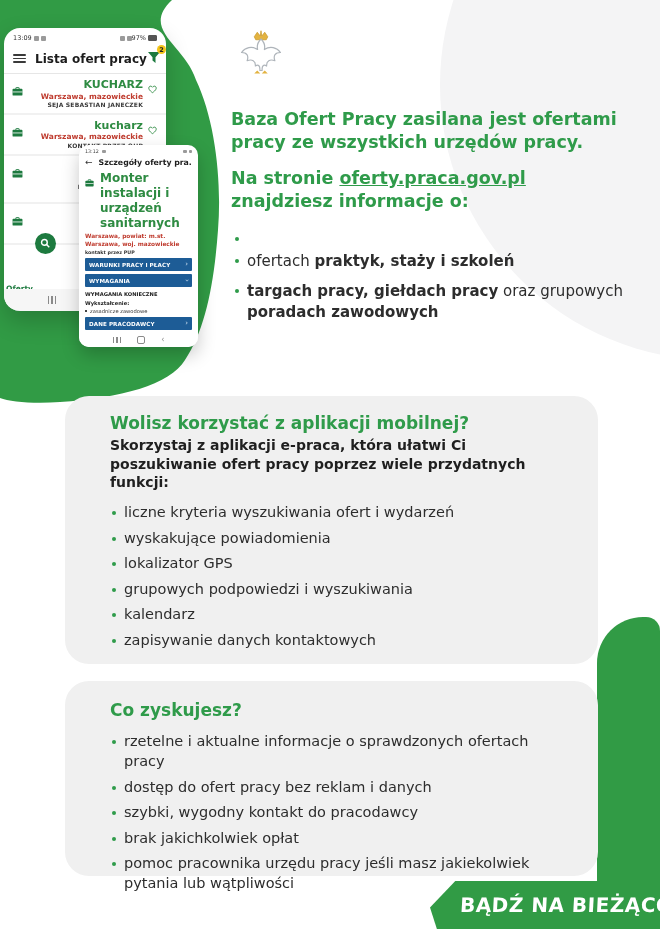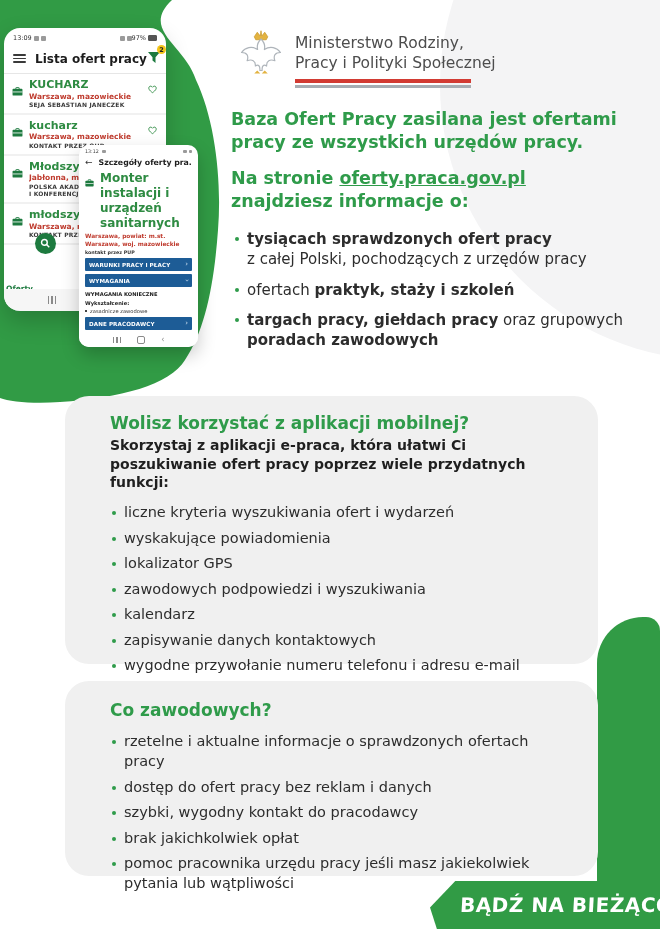--- a/index.html
+++ b/index.html
@@ -52,21 +52,21 @@
   .p1-header{display:flex;align-items:center;padding:7px 9px 5px;}
   .burger{width:13px;flex:none;cursor:pointer;}
   .burger i{display:block;height:1.8px;background:#3a3a3a;margin:2px 0;border-radius:1px;}
   .p1-title-app{flex:1;margin-left:9px;font-size:12px;font-weight:700;color:#1c1c1c;white-space:nowrap;}
   .funnel{position:relative;flex:none;}
   .fbadge{position:absolute;top:-4px;right:-5px;background:#f3c51a;color:#222;font-size:6.5px;font-weight:700;
     width:9px;height:9px;border-radius:50%;display:flex;align-items:center;justify-content:center;}
   .p1-div{height:1px;background:#e6e6e6;}
   .p1-row{display:flex;padding:5px 8px 4px;border-bottom:2px solid #f1f1f1;position:relative;}
   .p1-bicon{flex:none;margin:2px 6px 0 0;}
-  .p1-mid{flex:1;min-width:0;}
+  .p1-mid{flex:1;min-width:0;text-align:right;}
   .p1-jtitle{font-size:11px;font-weight:700;color:#2e8b42;line-height:1.15;white-space:nowrap;overflow:hidden;}
   .p1-loc{font-size:7.5px;font-weight:700;color:#bf3b2e;line-height:1.25;white-space:nowrap;overflow:hidden;}
   .p1-emp{font-size:6px;font-weight:700;color:#3a3a3a;line-height:1.3;letter-spacing:.2px;white-space:nowrap;overflow:hidden;}
   .p1-heart{flex:none;margin-left:4px;cursor:pointer;}
   .p1-nav{position:absolute;left:0;bottom:22px;width:100%;height:44px;display:flex;justify-content:space-around;align-items:center;background:#fff;}
   .nav-item{display:flex;flex-direction:column;align-items:flex-end;width:50px;gap:27px;}
   .nav-circle{width:21px;height:21px;border-radius:50%;display:flex;align-items:center;justify-content:center;}
   .nav-circle.active{background:#1d7a3f;}
   .nav-label{font-size:7.5px;margin-top:3px;color:#8d8d8d;}
   .nav-label.active{color:#1d7a3f;font-weight:700;}
@@ -117,41 +117,31 @@
     <span>BĄDŹ NA BIEŻĄCO!</span>
   </div>
 
   <div class="logo">
     <svg class="eagle" viewBox="0 0 64 64">
       <polygon points="23,9 27,3 31,8 32,1 33,8 37,3 41,9 39,13 25,13" fill="#e3b341" stroke="#c99b2e" stroke-width="1"></polygon>
       <path d="M32,12 C28,16 26,20 27.5,26 C20,21 11,23 6,30 C13,30 16,34 13.5,41 C20,38.5 25,41 24.5,48 C28.5,45.5 31,47.5 30.5,54 L33.5,54 C33,47.5 35.5,45.5 39.5,48 C39,41 44,38.5 50.5,41 C48,34 51,30 58,30 C53,23 44,21 36.5,26 C38,20 36,16 32,12 Z" fill="#ffffff" stroke="#aeb4ba" stroke-width="1.6" stroke-linejoin="round"></path>
       <polygon points="27,54 31,58 23,58" fill="#e3b341"></polygon>
       <polygon points="37,54 41,58 33,58" fill="#e3b341"></polygon>
     </svg>
-    <div class="ltxt">
-      <div class="lline">Ministerstwo Rodziny,</div>
-      <div class="lline">Pracy i Polityki Społecznej</div>
-      <div class="bar-red"></div>
-      <div class="bar-gray"></div>
-    </div>
   </div>
 
   <div class="intro">
     <div class="h1">Baza Ofert Pracy zasilana jest ofertami pracy ze wszystkich urzędów pracy.</div>
     <div class="h2">
       <span>Na stronie </span><a href="#">oferty.praca.gov.pl</a>
       <div>znajdziesz informacje o:</div>
     </div>
     <ul class="intro-bullets">
         <li>
           <span class="dot"></span>
-          <div class="bl">
-            <div><span class="seg-b">tysiącach sprawdzonych ofert pracy</span></div>
-            <div><span>z całej Polski, pochodzących z urzędów pracy</span></div>
-          </div>
         </li>
         <li>
           <span class="dot"></span>
           <div class="bl">
             <div><span>ofertach </span><span class="seg-b">praktyk, staży i szkoleń</span></div>
           </div>
         </li>
         <li>
           <span class="dot"></span>
           <div class="bl">
@@ -173,39 +163,35 @@
         <li>
           <span class="dot"></span>
           <span>wyskakujące powiadomienia</span>
         </li>
         <li>
           <span class="dot"></span>
           <span>lokalizator GPS</span>
         </li>
         <li>
           <span class="dot"></span>
-          <span>zawodowych podpowiedzi i wyszukiwania</span>
+          <span>grupowych podpowiedzi i wyszukiwania</span>
         </li>
         <li>
           <span class="dot"></span>
           <span>kalendarz</span>
         </li>
         <li>
           <span class="dot"></span>
           <span>zapisywanie danych kontaktowych</span>
         </li>
-        <li>
-          <span class="dot"></span>
-          <span>wygodne przywołanie numeru telefonu i adresu e-mail</span>
-        </li>
       </ul>
   </div>
 
   <div class="graybox box2">
-    <div class="btitle">Co zawodowych?</div>
+    <div class="btitle">Co zyskujesz?</div>
     <ul class="simple">
         <li>
           <span class="dot"></span>
           <span>rzetelne i aktualne informacje o sprawdzonych ofertach pracy</span>
         </li>
         <li>
           <span class="dot"></span>
           <span>dostęp do ofert pracy bez reklam i danych</span>
         </li>
         <li>

